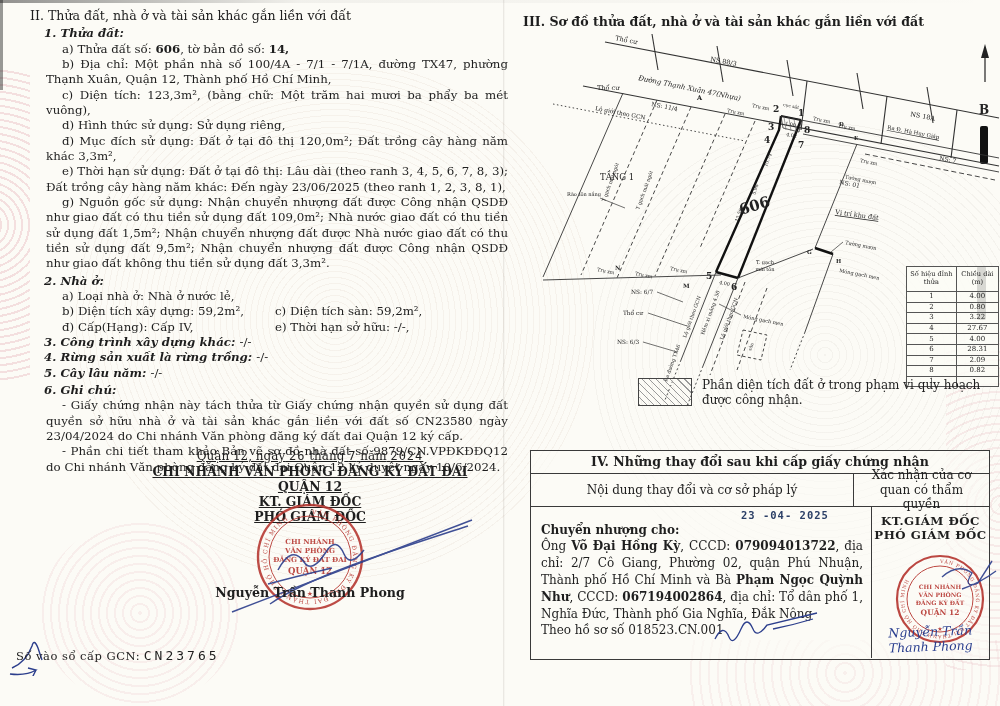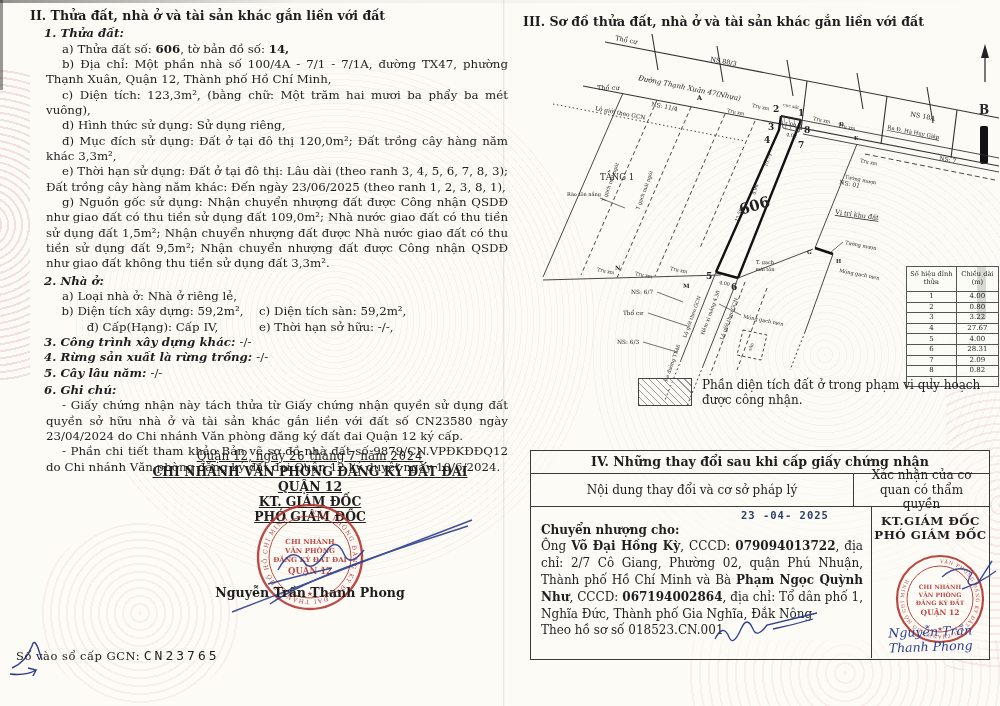--- a/index.html
+++ b/index.html
@@ -13,24 +13,24 @@
   .pk1{left:-14px;top:70px;width:44px;height:310px;background:repeating-radial-gradient(circle at 0 50%,rgba(222,150,162,.28) 0 2px,transparent 2px 7px);}
   .pk2{left:40px;top:520px;width:200px;height:186px;background:repeating-radial-gradient(circle,rgba(228,170,180,.16) 0 2px,transparent 2px 8px);border-radius:50%;}
   .pk3{left:946px;top:340px;width:54px;height:330px;background:repeating-radial-gradient(circle at 100% 50%,rgba(225,165,175,.20) 0 2px,transparent 2px 8px);}
   .pk4{left:690px;top:640px;width:310px;height:66px;background:repeating-radial-gradient(circle,rgba(225,170,178,.14) 0 2px,transparent 2px 9px);}
   .fold{position:absolute;left:503px;top:0;width:2px;height:706px;background:linear-gradient(to right,rgba(120,110,100,.18),rgba(255,255,255,0));}
   .edge-top{position:absolute;left:0;top:0;width:1000px;height:3px;background:linear-gradient(to right,rgba(40,40,40,.5),rgba(40,40,40,.05) 30%,rgba(40,40,40,0));}
   .edge-left{position:absolute;left:0;top:0;width:3px;height:90px;background:rgba(30,30,30,.45);}
 
   
   .sec2{position:absolute;left:30px;top:8px;width:478px;font-size:11.8px;line-height:1.3;}
-  .sec2 .h2{font-weight:bold;font-size:12.6px;}
+  .sec2 .h2{font-weight:normal;font-size:12.6px;}
   .sec2 .h3{font-weight:bold;font-style:italic;margin-left:14px;margin-top:2px;}
   .sec2 p{margin:0 0 0 16px;text-indent:16px;text-align:justify;}
-  .sec2 .pair{margin-left:16px;display:flex;text-align:center;}
+  .sec2 .pair{margin-left:32px;display:flex;}
   .sec2 .pair .c1{width:213px;flex:none;}
   .sec2 .numitem{margin-left:14px;font-weight:bold;font-style:italic;}
   .sec2 .numitem .val{font-weight:normal;font-style:normal;}
   .bold{font-weight:bold;}
 
   
   .sign-left{position:absolute;left:140px;top:449px;width:340px;text-align:center;font-size:12px;text-decoration:underline;}
   .sign-left .dateline{font-size:12px;}
   .sign-left .hw{font-family:"DejaVu Sans Mono",monospace;font-size:12px;letter-spacing:1px;}
   .sign-left .org{font-weight:bold;font-size:12.4px;margin-top:1px;}
@@ -93,21 +93,21 @@
     <div class="h2">II. Thửa đất, nhà ở và tài sản khác gắn liền với đất</div>
     <div class="h3">1. Thửa đất:</div>
     <p><span>a) Thửa đất số:</span> <span class="bold">606</span><span>, tờ bản đồ số:</span> <span class="bold">14,</span></p>
     <p>b) Địa chỉ: Một phần nhà số 100/4A - 7/1 - 7/1A, đường TX47, phường Thạnh Xuân, Quận 12, Thành phố Hồ Chí Minh,</p>
     <p>c) Diện tích: 123,3m², (bằng chữ: Một trăm hai mươi ba phẩy ba mét vuông),</p>
     <p>d) Hình thức sử dụng: Sử dụng riêng,</p>
     <p>đ) Mục đích sử dụng: Đất ở tại đô thị 120,0m²; Đất trồng cây hàng năm khác 3,3m²,</p>
     <p>e) Thời hạn sử dụng: Đất ở tại đô thị: Lâu dài (theo ranh 3, 4, 5, 6, 7, 8, 3); Đất trồng cây hàng năm khác: Đến ngày 23/06/2025 (theo ranh 1, 2, 3, 8, 1),</p>
     <p>g) Nguồn gốc sử dụng: Nhận chuyển nhượng đất được Công nhận QSDĐ như giao đất có thu tiền sử dụng đất 109,0m²; Nhà nước giao đất có thu tiền sử dụng đất 1,5m²; Nhận chuyển nhượng đất được Nhà nước giao đất có thu tiền sử dụng đất 9,5m²; Nhận chuyển nhượng đất được Công nhận QSDĐ như giao đất không thu tiền sử dụng đất 3,3m².</p>
     <div class="h3">2. Nhà ở:</div>
-    <p>a) Loại nhà ở: Nhà ở riêng lẻ,</p>
+    <p>a) Loại nhà ở: Nhà ở nước lẻ,</p>
     <div class="pair">
       <span class="c1">b) Diện tích xây dựng: 59,2m²,</span>
       <span>c) Diện tích sàn: 59,2m²,</span>
     </div>
     <div class="pair">
       <span class="c1">đ) Cấp(Hạng): Cấp IV,</span>
       <span>e) Thời hạn sở hữu: -/-,</span>
     </div>
     <div class="numitem"><span>3. Công trình xây dựng khác:</span> <span class="val">-/-</span></div>
     <div class="numitem"><span>4. Rừng sản xuất là rừng trồng:</span> <span class="val">-/-</span></div>

